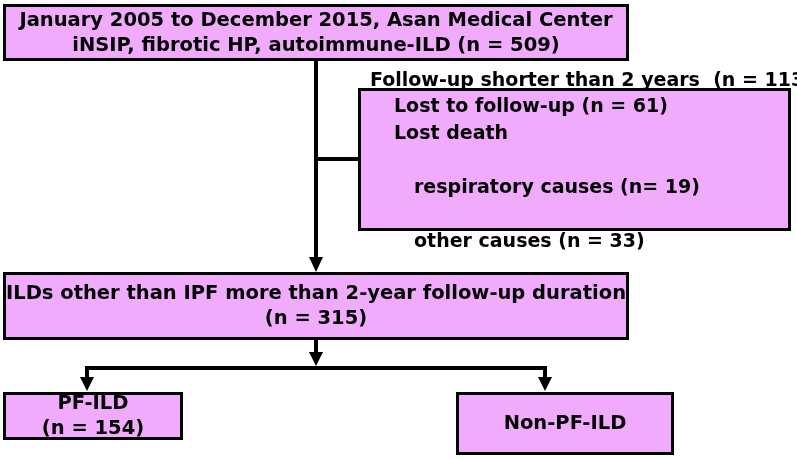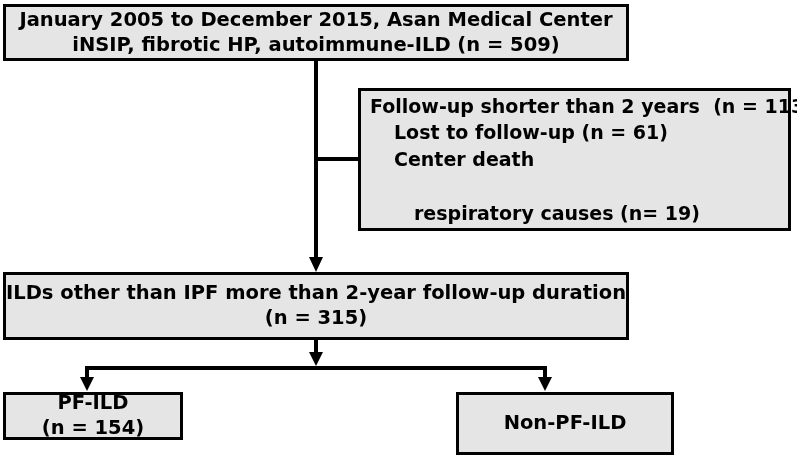--- a/index.html
+++ b/index.html
@@ -12,21 +12,21 @@
     width: 797px;
     height: 459px;
     background: #ffffff;
     font-family: "DejaVu Sans", sans-serif;
     overflow: hidden;
   }
   .node {
     position: absolute;
     box-sizing: border-box;
     border: 3px solid #000000;
-    background: #e5e5e5;
+    background: #f0abfc;
     display: flex;
     flex-direction: column;
     justify-content: center;
     color: #000000;
     font-weight: bold;
     z-index: 2;
   }
   .node .line {
     display: block;
     white-space: pre;
@@ -115,22 +115,23 @@
   </svg>
 
   <div class="node" id="node-cohort">
     <span class="line">January 2005 to December 2015, Asan Medical Center</span>
     <span class="line">iNSIP, fibrotic HP, autoimmune-ILD (n = 509)</span>
   </div>
 
   <div class="node" id="node-exclusions">
     <span class="line">Follow-up shorter than 2 years  (n = 113)</span>
     <span class="line ind1">Lost to follow-up (n = 61)</span>
-    <span class="line ind1">Center death</span>
+    <span class="line ind1">Lost death</span>
     <span class="line ind2">respiratory causes (n= 19)</span>
+    <span class="line ind2">other causes (n = 33)</span>
   </div>
 
   <div class="node" id="node-included">
     <span class="line">ILDs other than IPF more than 2-year follow-up duration</span>
     <span class="line">(n = 315)</span>
   </div>
 
   <div class="node" id="node-pfild">
     <span class="line">PF-ILD</span>
     <span class="line">(n = 154)</span>

